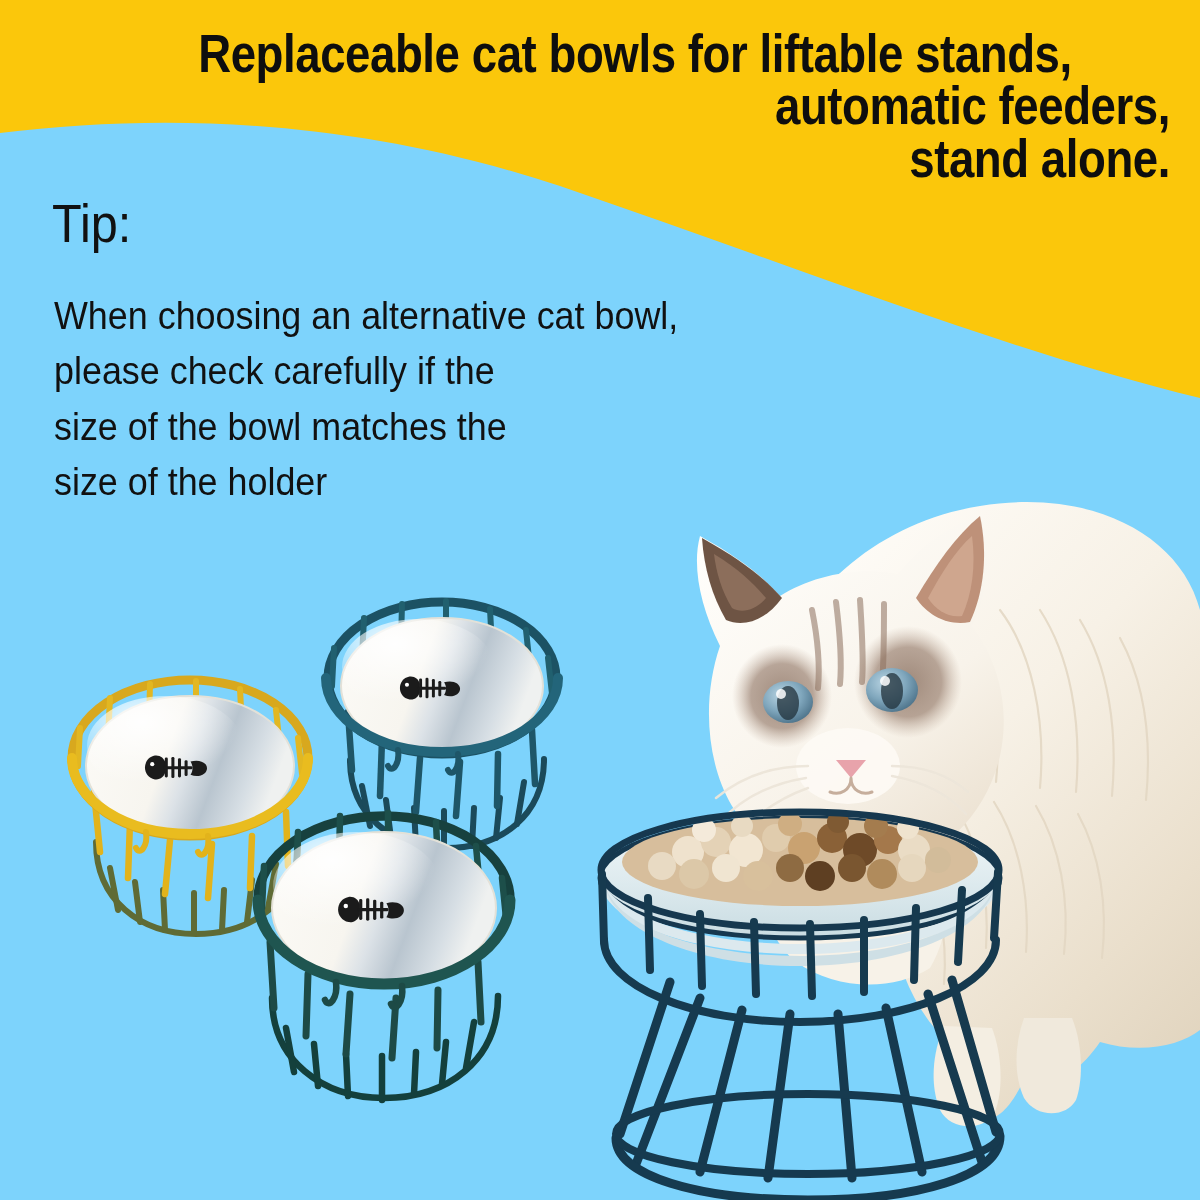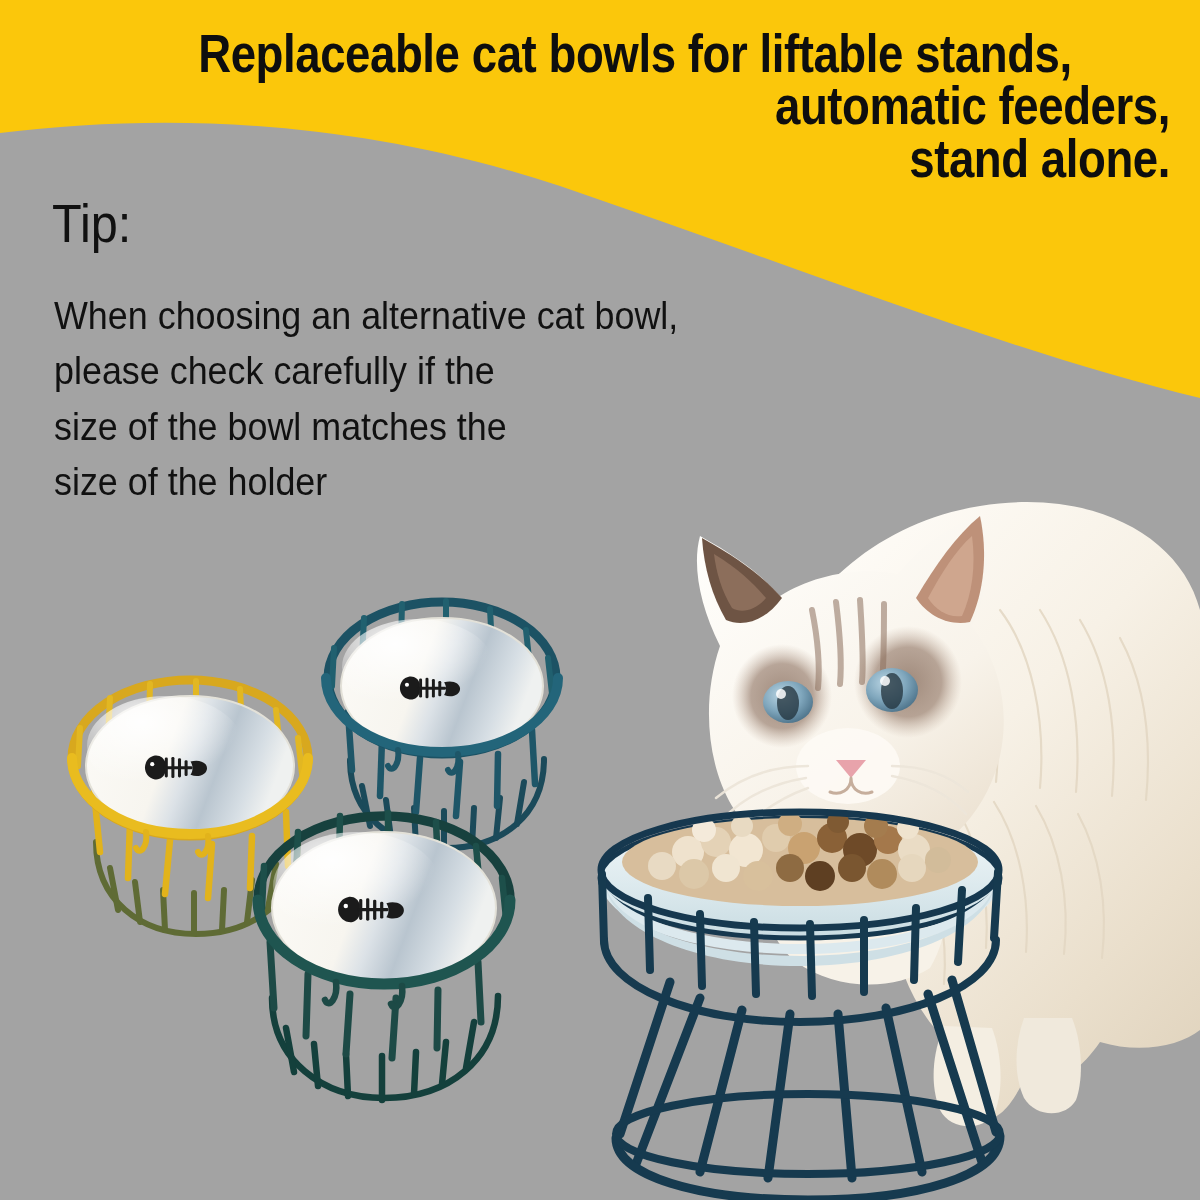--- a/index.html
+++ b/index.html
@@ -3,21 +3,21 @@
 <meta charset="utf-8">
 <style>
   html,body{margin:0;padding:0;}
   body{
     width:1200px;height:1200px;
     background:#ffffff;
     font-family:"Liberation Sans", sans-serif;
     overflow:hidden;
     position:relative;
   }
-  #stage{position:relative;width:1200px;height:1200px;overflow:hidden;background:#a3a3a3;}
+  #stage{position:relative;width:1200px;height:1200px;overflow:hidden;background:#7dd3fc;}
 
   
   #banner-svg{position:absolute;left:0;top:0;width:1200px;height:420px;display:block;}
 
   
   #headline{
     position:absolute;left:40px;top:28px;width:1130px;
     text-align:right;
     font-weight:bold;
     font-size:53px;

